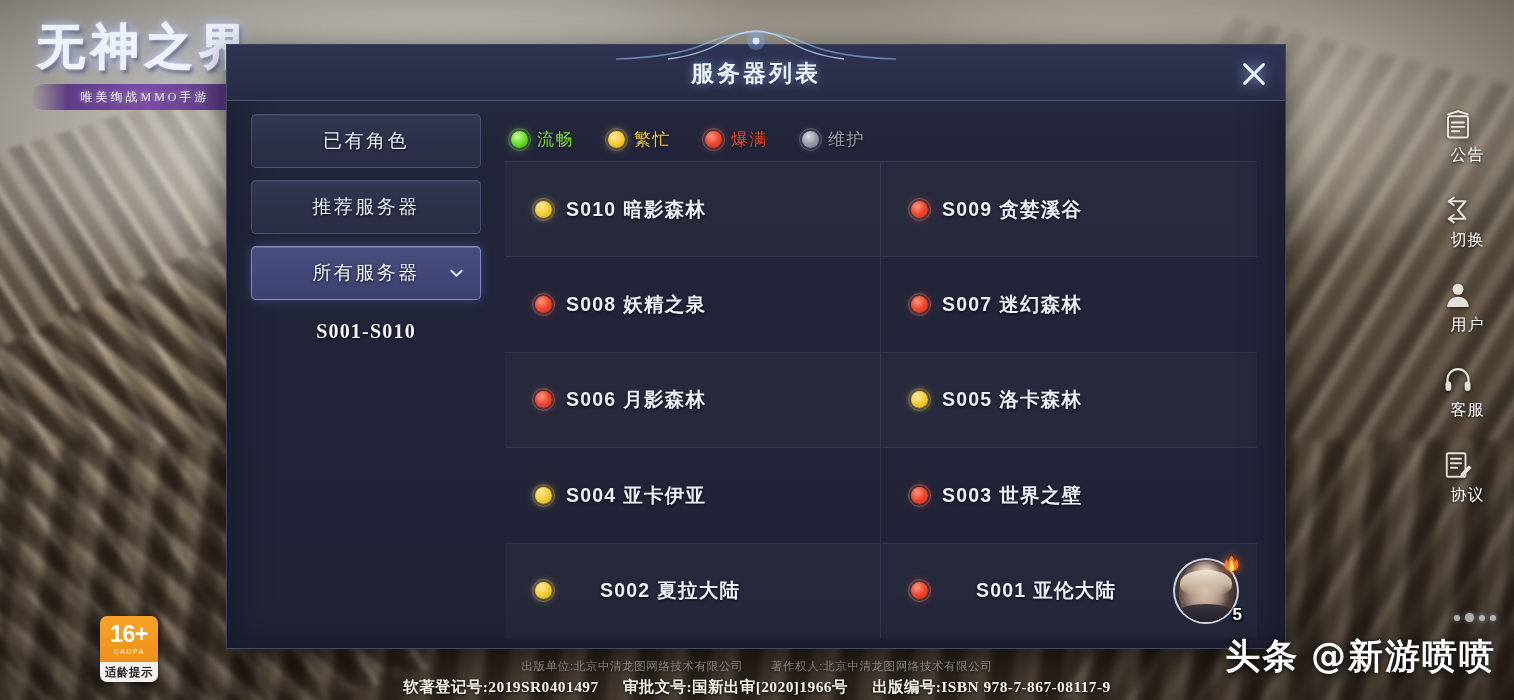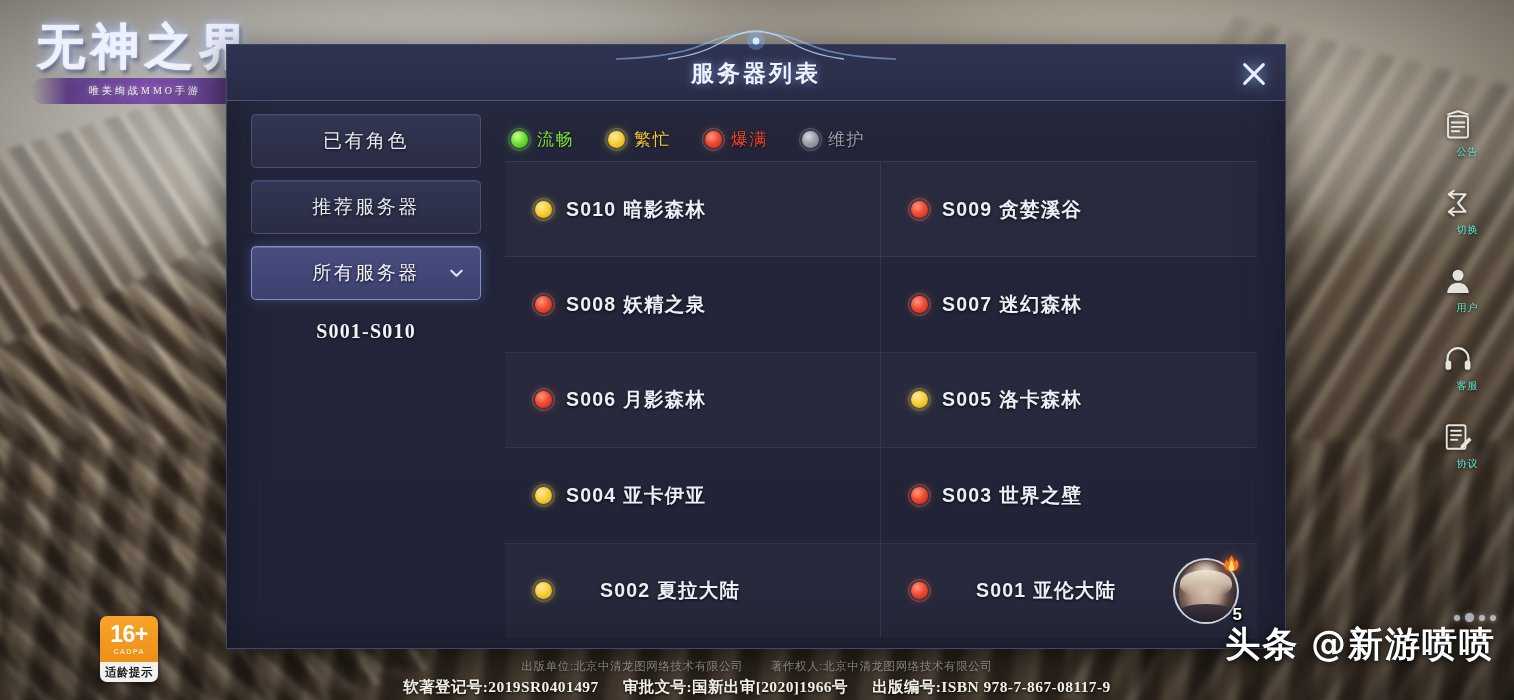--- a/index.html
+++ b/index.html
@@ -89,26 +89,26 @@
   .logo-title {
     font-family: "Liberation Serif", "DejaVu Serif", serif;
     font-size: 48px; font-weight: 700; letter-spacing: 6px;
     color: #f2f3f8; text-align: center; line-height: 58px;
     text-shadow:
       0 0 2px #fff, 0 0 8px rgba(200,215,255,0.9),
       0 0 18px rgba(150,175,245,0.65), 2px 3px 4px rgba(10,10,30,0.8);
     -webkit-text-stroke: 0.6px rgba(235,240,255,0.85);
   }
   .logo-sub {
-    margin-top: 2px; height: 26px;
+    margin-top: 8px; height: 26px;
     background: linear-gradient(90deg, rgba(60,40,95,0) 0%, rgba(86,52,130,0.92) 16%, rgba(120,70,168,0.95) 50%, rgba(86,52,130,0.92) 84%, rgba(60,40,95,0) 100%);
     border-radius: 13px;
     display: flex; align-items: center; justify-content: center;
     font-family: "Liberation Serif", "DejaVu Serif", serif;
-    font-size: 10px; letter-spacing: 3px; color: #f3eef9;
+    font-size: 12px; letter-spacing: 3px; color: #f3eef9;
     text-shadow: 0 0 5px rgba(255,255,255,0.7), 1px 1px 2px #2a1840;
   }
 
   
   #age-badge {
     position: absolute; left: 100px; top: 616px; width: 58px; height: 66px;
     border-radius: 7px; overflow: hidden;
     box-shadow: 0 2px 6px rgba(0,0,0,0.55);
   }
   .age-top {
@@ -130,28 +130,28 @@
     display: flex; flex-direction: column; gap: 27px; align-items: center;
   }
   .rail-item { width: 62px; display: flex; flex-direction: column; align-items: center; gap: 3px; cursor: pointer; }
   .rail-glyph {
     width: 38px; height: 34px;
     display: flex; align-items: center; justify-content: center;
     opacity: 0.93;
   }
   .rail-glyph svg { width: 30px; height: 30px; filter: drop-shadow(0 1px 2px rgba(0,0,0,0.65)); }
   .rail-label {
-    font-size: 10px; color: #5eead4; letter-spacing: 1px;
+    font-size: 16px; color: #ffffff; letter-spacing: 1px;
     text-shadow: 0 1px 3px rgba(0,0,0,0.85);
     margin-left: 19px;
   }
 
   
   #watermark {
-    position: absolute; right: 18px; bottom: 32px;
+    position: absolute; right: 18px; bottom: 20px;
     font-size: 35px; font-weight: 700; color: #ffffff; letter-spacing: 2px;
     text-shadow: 0 2px 7px rgba(0,0,0,0.85), 0 0 2px rgba(0,0,0,0.6);
     white-space: nowrap;
   }
   #watermark .at { font-family: "DejaVu Sans", sans-serif; }
 
   
   #dots-deco {
     position: absolute; right: 18px; bottom: 78px;
     display: flex; gap: 5px; align-items: center; opacity: 0.72;

